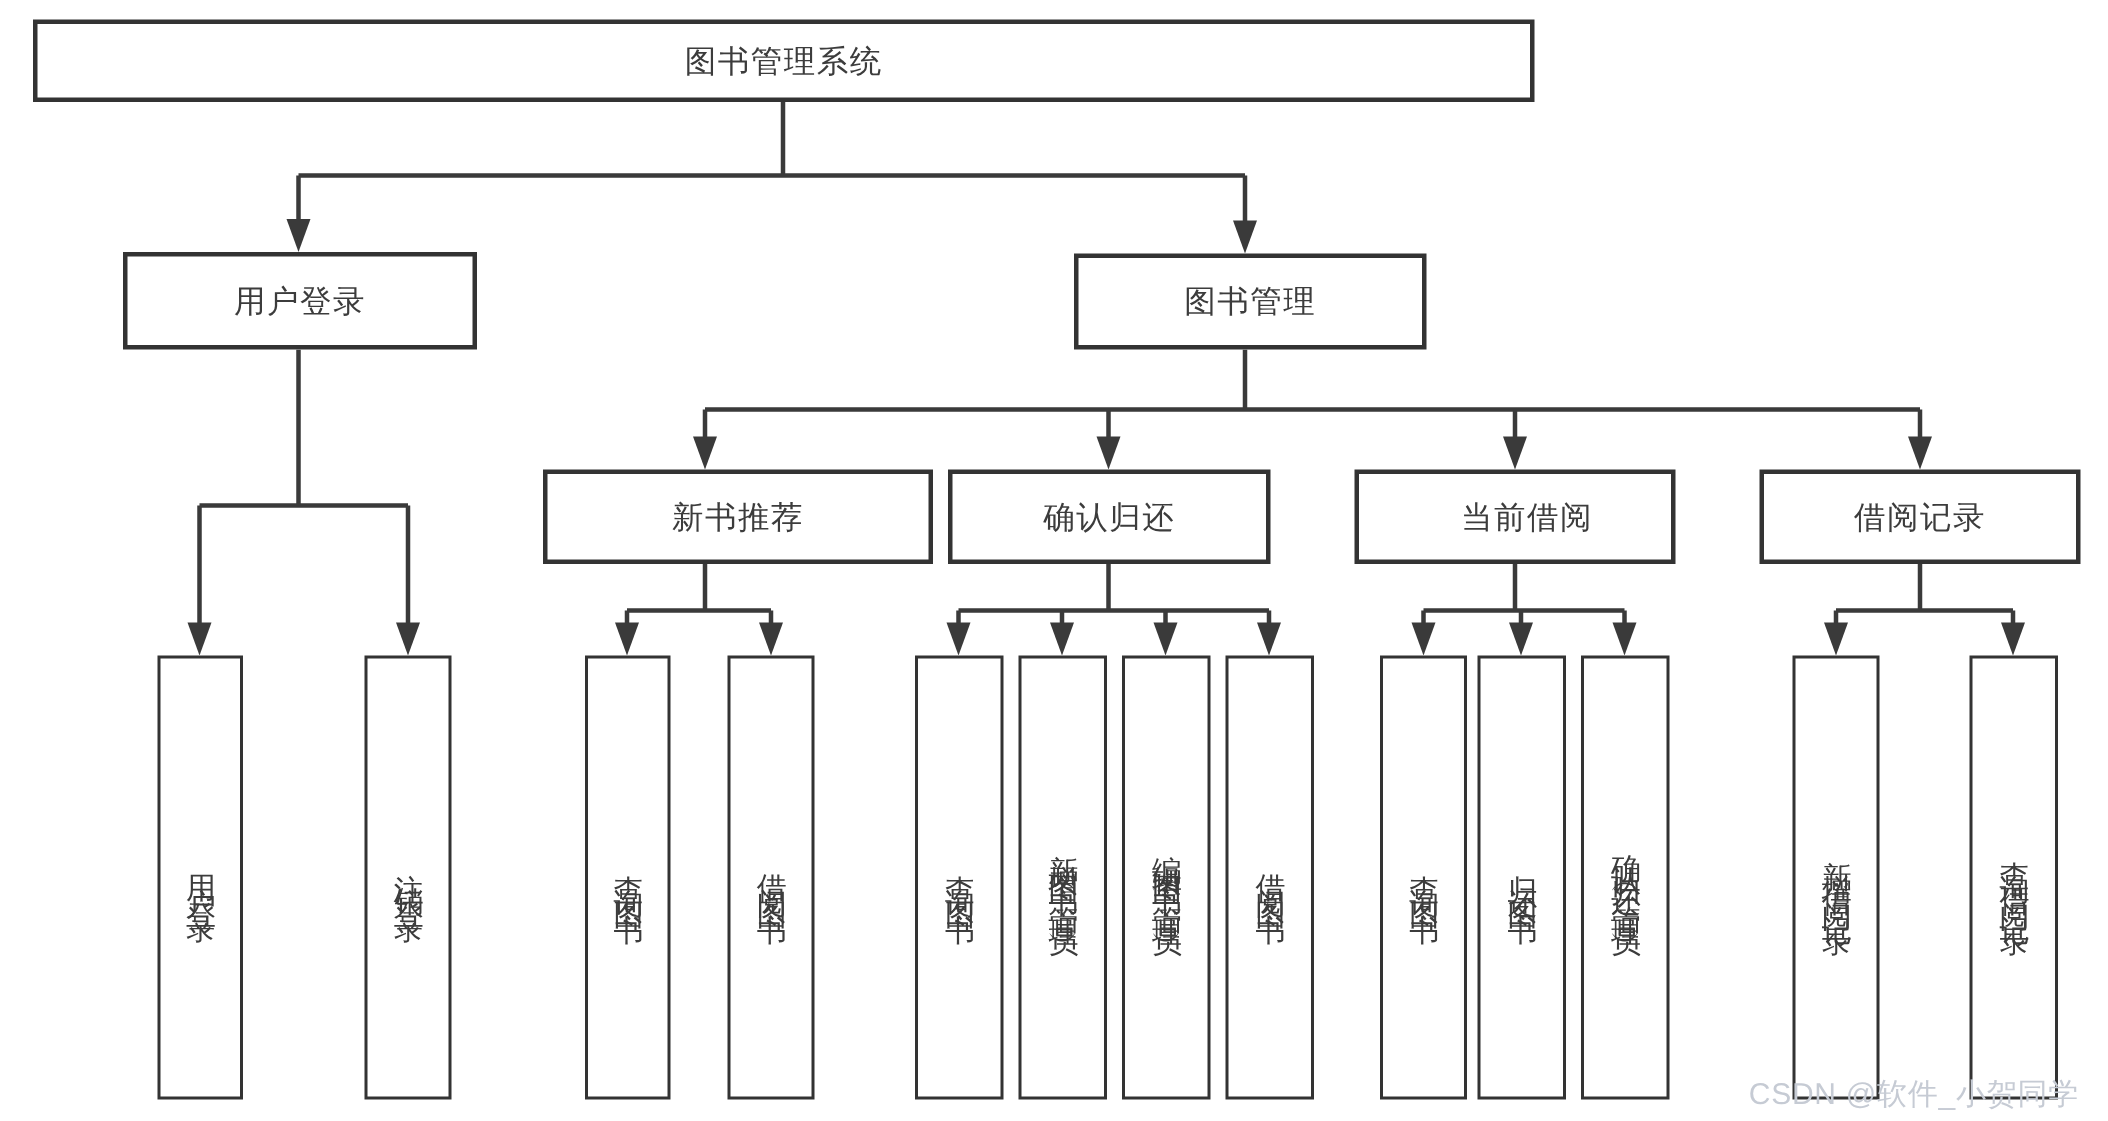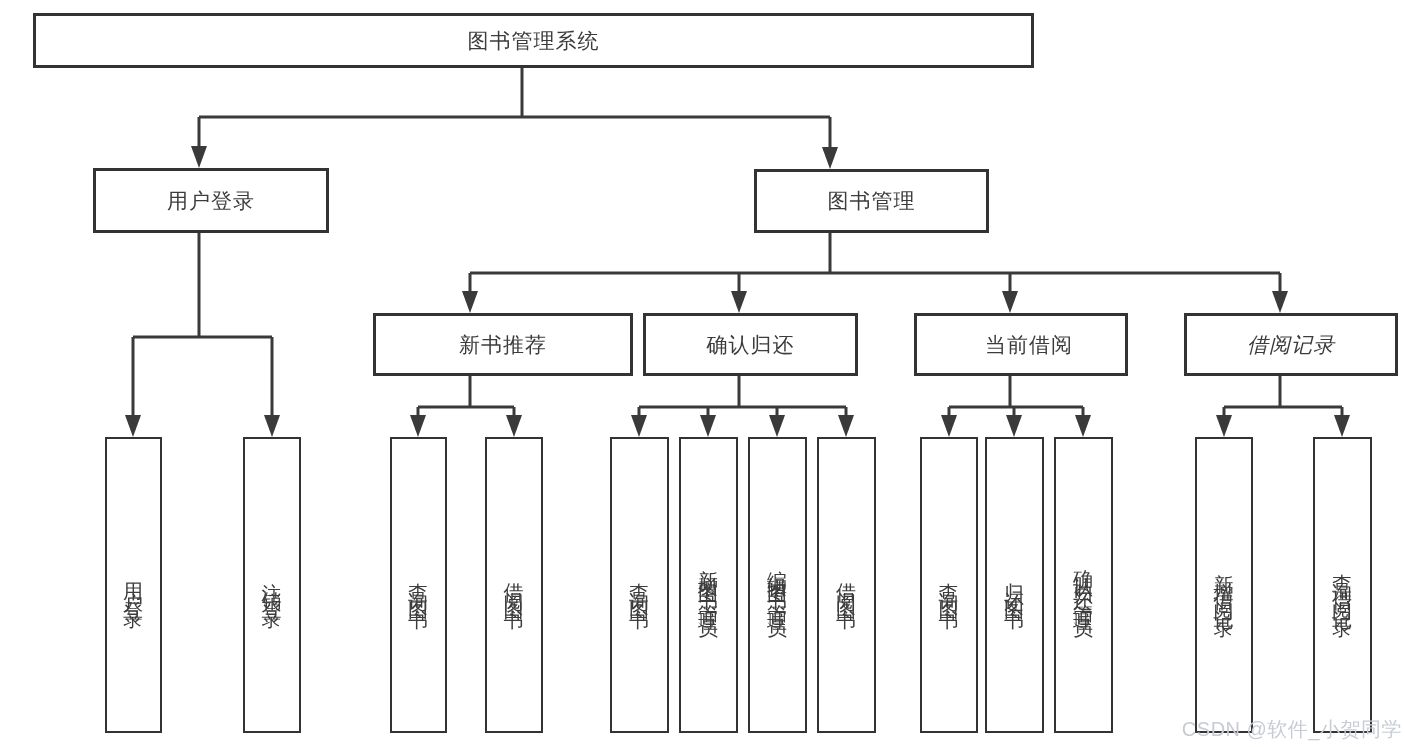--- a/index.html
+++ b/index.html
@@ -32,42 +32,41 @@
     border: 2px solid #333333;
     color: #3c3c3c;
     display: flex;
     align-items: center;
     justify-content: center;
     z-index: 2;
   }
   .node.h {
     font-size: 21px;
     letter-spacing: 1px;
-    margin-left: 11px;
   }
   .node.root {
     border-width: 3px;
   }
   .node.l2, .node.l3 {
     border-width: 3px;
   }
   .node.leaf {
     writing-mode: vertical-rl;
     text-orientation: mixed;
     font-size: 20px;
     letter-spacing: 9px;
     line-height: 1;
     border-width: 2px;
   }
   .node.leaf.dense {
     letter-spacing: 7px;
   }
   .watermark {
     position: absolute;
-    right: 3px;
+    right: 19px;
     bottom: 4px;
     font-size: 20px;
     color: #c6cbd4;
     letter-spacing: 0.5px;
     z-index: 3;
     white-space: nowrap;
   }
 </style>
 </head>
 <body>
@@ -110,26 +109,26 @@
       <polygon points="1006,415 1022,415 1014,437"></polygon>
       <polygon points="1075,415 1091,415 1083,437"></polygon>
       <polygon points="1216,415 1232,415 1224,437"></polygon>
       <polygon points="1334,415 1350,415 1342,437"></polygon>
     </g>
   </svg>
 
   <div class="node h root" style="left:22px; top:13px; width:1001px; height:55px;">图书管理系统</div>
 
   <div class="node h l2" style="left:82px; top:168px; width:236px; height:65px;">用户登录</div>
-  <div class="node h l2" style="left:743px; top:169px; width:235px; height:64px;">图书管理</div>
+  <div class="node h l2" style="left:716px; top:169px; width:235px; height:64px;">图书管理</div>
 
   <div class="node h l3" style="left:362px; top:313px; width:260px; height:63px;">新书推荐</div>
   <div class="node h l3" style="left:632px; top:313px; width:215px; height:63px;">确认归还</div>
   <div class="node h l3" style="left:903px; top:313px; width:214px; height:63px;padding-left:16px;">当前借阅</div>
-  <div class="node h l3" style="left:1173px; top:313px; width:214px; height:63px;font-style:italic;">借阅记录</div>
+  <div class="node h l3" style="left:1173px; top:313px; width:214px; height:63px;">借阅记录</div>
 
   <div class="node leaf" style="left:105px; top:437px; width:57px; height:296px;">用户登录</div>
   <div class="node leaf" style="left:243px; top:437px; width:58px; height:296px;">注销登录</div>
 
   <div class="node leaf" style="left:390px; top:437px; width:57px; height:296px;">查询图书</div>
   <div class="node leaf" style="left:485px; top:437px; width:58px; height:296px;">借阅图书</div>
 
   <div class="node leaf" style="left:610px; top:437px; width:59px; height:296px;">查询图书</div>
   <div class="node leaf dense" style="left:679px; top:437px; width:59px; height:296px;">新增图书（管理员）</div>
   <div class="node leaf dense" style="left:748px; top:437px; width:59px; height:296px;">编辑图书（管理员）</div>

